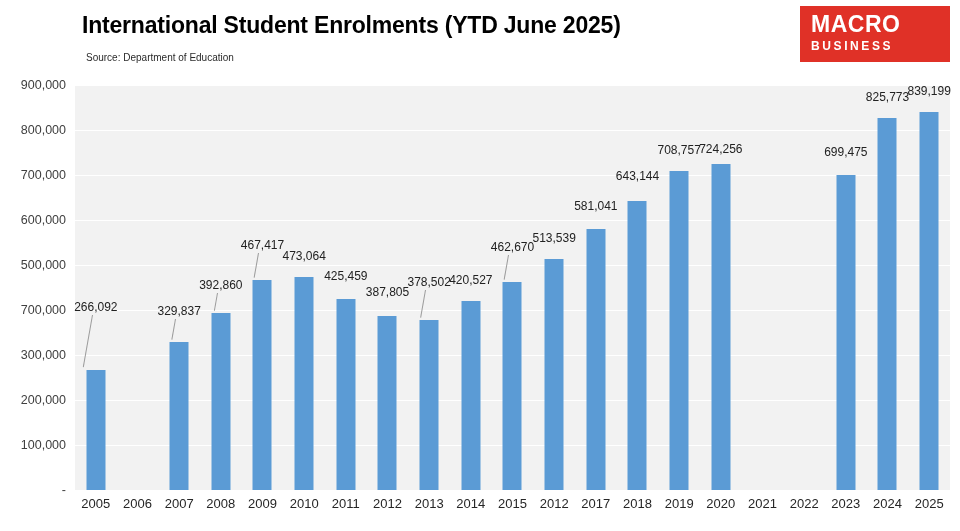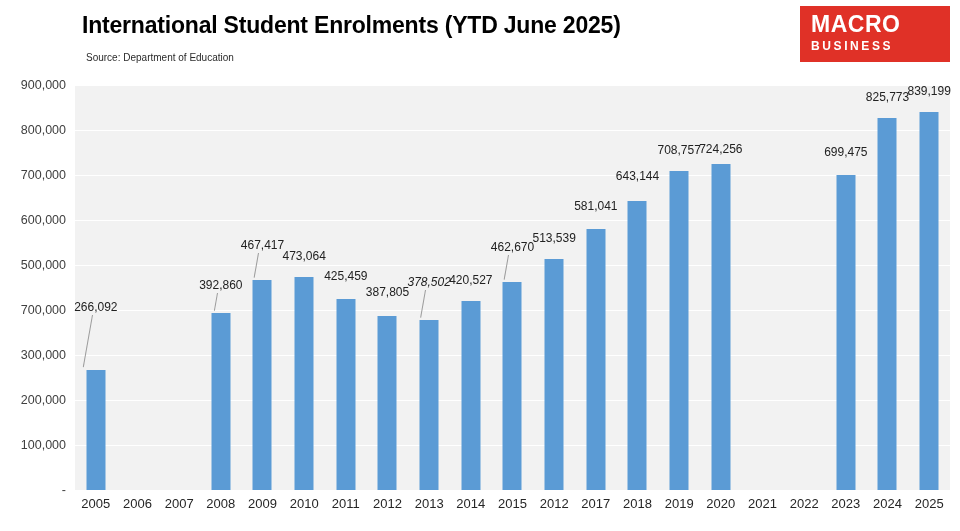--- a/index.html
+++ b/index.html
@@ -183,20 +183,25 @@
         <div class="gridline" style="top: 90px;"></div>
         <div class="gridline" style="top: 45px;"></div>
         <div class="gridline" style="top: 0px;"></div>
       </div>
     <div id="bars">
         <div class="bar-col" style="left: 0px; width: 41.6667px;">
           <div class="bar" title="2005: 266,092" style="height: 119.741px; background: rgb(91, 155, 213);"></div>
           <div class="bar-label" style="top: 215.259px;">266,092</div>
           <div class="leader" style="top: 230.259px; height: 53px; left: calc(50% - 4px); transform: rotate(10deg);"></div>
         </div>
+        <div class="bar-col" style="left: 83.3333px; width: 41.6667px;">
+          <div class="bar" title="2007: 329,837" style="height: 148.427px; background: rgb(91, 155, 213);"></div>
+          <div class="bar-label" style="top: 218.573px;">329,837</div>
+          <div class="leader" style="top: 233.573px; height: 21px; left: calc(50% - 4px); transform: rotate(10deg);"></div>
+        </div>
         <div class="bar-col" style="left: 125px; width: 41.6667px;">
           <div class="bar" title="2008: 392,860" style="height: 176.787px; background: rgb(91, 155, 213);"></div>
           <div class="bar-label" style="top: 193.213px;">392,860</div>
           <div class="leader" style="top: 208.213px; height: 18px; left: calc(50% - 4px); transform: rotate(10deg);"></div>
         </div>
         <div class="bar-col" style="left: 166.667px; width: 41.6667px;">
           <div class="bar" title="2009: 467,417" style="height: 210.338px; background: rgb(91, 155, 213);"></div>
           <div class="bar-label" style="top: 152.662px;">467,417</div>
           <div class="leader" style="top: 167.662px; height: 25px; left: calc(50% - 4px); transform: rotate(10deg);"></div>
         </div>
@@ -207,21 +212,21 @@
         <div class="bar-col" style="left: 250px; width: 41.6667px;">
           <div class="bar" title="2011: 425,459" style="height: 191.457px; background: rgb(91, 155, 213);"></div>
           <div class="bar-label" style="top: 183.543px;">425,459</div>
         </div>
         <div class="bar-col" style="left: 291.667px; width: 41.6667px;">
           <div class="bar" title="2012: 387,805" style="height: 174.512px; background: rgb(91, 155, 213);"></div>
           <div class="bar-label" style="top: 200.488px;">387,805</div>
         </div>
         <div class="bar-col" style="left: 333.333px; width: 41.6667px;">
           <div class="bar" title="2013: 378,502" style="height: 170.326px; background: rgb(91, 155, 213);"></div>
-          <div class="bar-label" style="top: 189.674px; font-style: italic;">378,502</div>
+          <div class="bar-label" style="top: 189.674px;">378,502</div>
           <div class="leader" style="top: 204.674px; height: 28px; left: calc(50% - 4px); transform: rotate(10deg);"></div>
         </div>
         <div class="bar-col" style="left: 375px; width: 41.6667px;">
           <div class="bar" title="2014: 420,527" style="height: 189.237px; background: rgb(91, 155, 213);"></div>
           <div class="bar-label" style="top: 187.763px;">420,527</div>
         </div>
         <div class="bar-col" style="left: 416.667px; width: 41.6667px;">
           <div class="bar" title="2015: 462,670" style="height: 208.201px; background: rgb(91, 155, 213);"></div>
           <div class="bar-label" style="top: 154.798px;">462,670</div>
           <div class="leader" style="top: 169.798px; height: 25px; left: calc(50% - 4px); transform: rotate(10deg);"></div>

